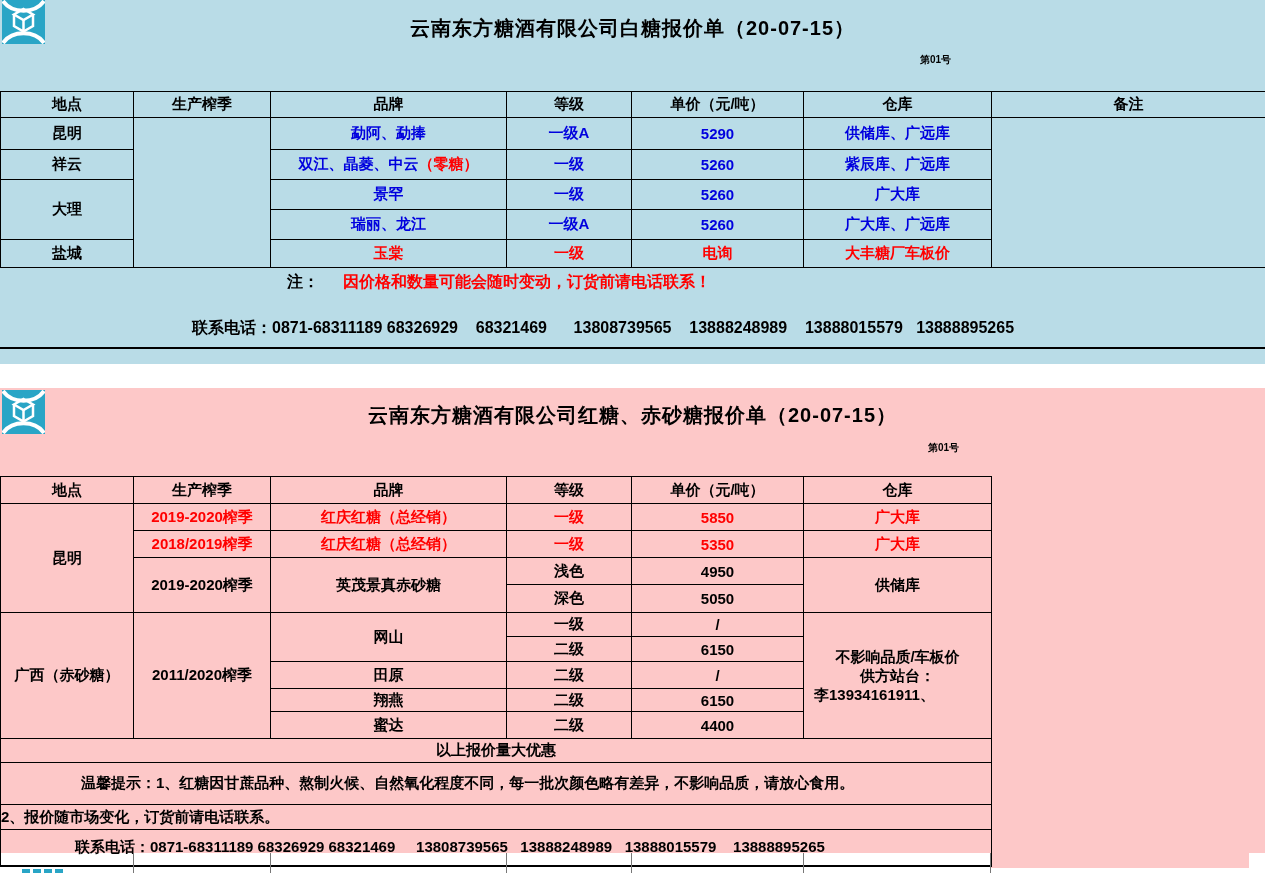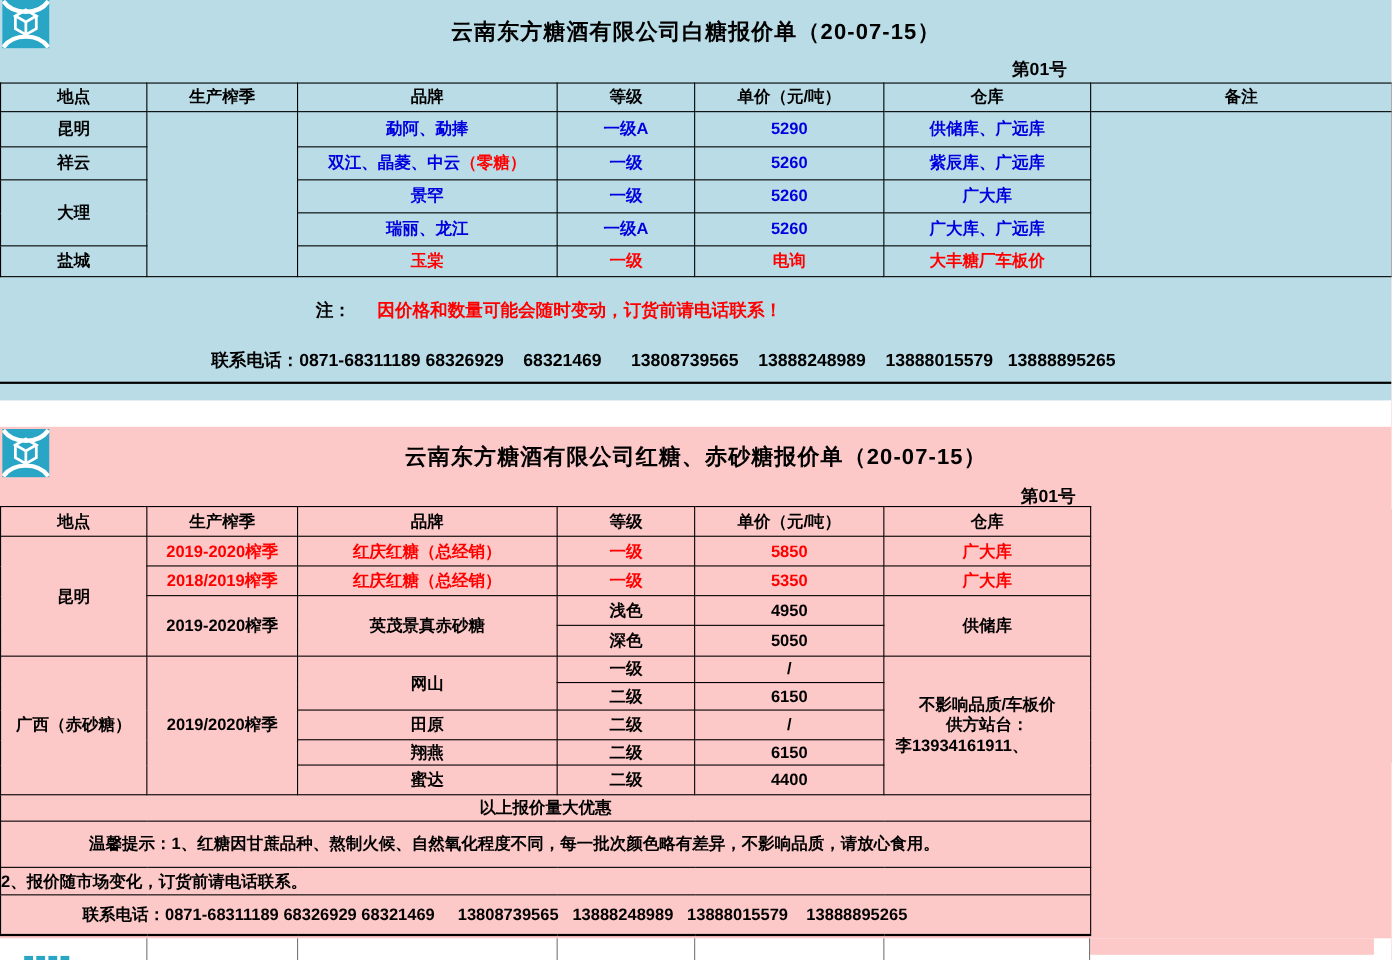--- a/index.html
+++ b/index.html
@@ -23,24 +23,24 @@
   .abs{position:absolute;}
   .panel-blue{left:0;top:0;width:1265px;height:364px;background:var(--panel-blue-bg);}
   .panel-pink{left:0;top:388px;width:1265px;height:465px;background:var(--panel-pink-bg);}
   .pink-extra{left:991px;top:853px;width:258px;height:15px;background:var(--panel-pink-bg);}
   .divider-line{left:0;top:347px;width:1265px;height:2px;background:var(--border-black);}
   .logo1{left:2px;top:0px;}
   .logo2{left:2px;top:390px;}
   .title{left:0;width:1265px;text-align:center;font-size:20px;letter-spacing:1px;}
   .title1{top:15px;}
   .title2{top:402px;}
-  .sheet-no{font-size:16px;}
+  .sheet-no{font-size:10px;}
   .sheet-no1{left:920px;top:53px;}
   .sheet-no2{left:928px;top:441px;}
-  table{border-collapse:collapse;table-layout:fixed;position:absolute;}
+  table{border-collapse:collapse;table-layout:fixed;position:absolute;margin-top:16px;}
   .t1{left:0;top:75px;width:1265px;}
   .t2{left:0;top:460px;width:991px;}
   th,td{
     border:1px solid var(--border-black);
     text-align:center;
     vertical-align:middle;
     font-size:15px;
     font-weight:700;
     padding:0;
     overflow:hidden;
@@ -200,21 +200,21 @@
       <td>浅色</td>
       <td>4950</td>
       <td rowspan="2">供储库</td>
     </tr>
     <tr style="height:28px">
       <td>深色</td>
       <td>5050</td>
     </tr>
     <tr style="height:24px">
       <td rowspan="5">广西（赤砂糖）</td>
-      <td rowspan="5">2019/2020榨季</td>
+      <td rowspan="5">2011/2020榨季</td>
       <td rowspan="2">网山</td>
       <td>一级</td>
       <td>/</td>
       <td rowspan="5" class="wh-multiline">
         <div>不影响品质/车板价</div>
         <div>供方站台：</div>
         <div class="l3">李13934161911、</div>
       </td>
     </tr>
     <tr style="height:25px">

